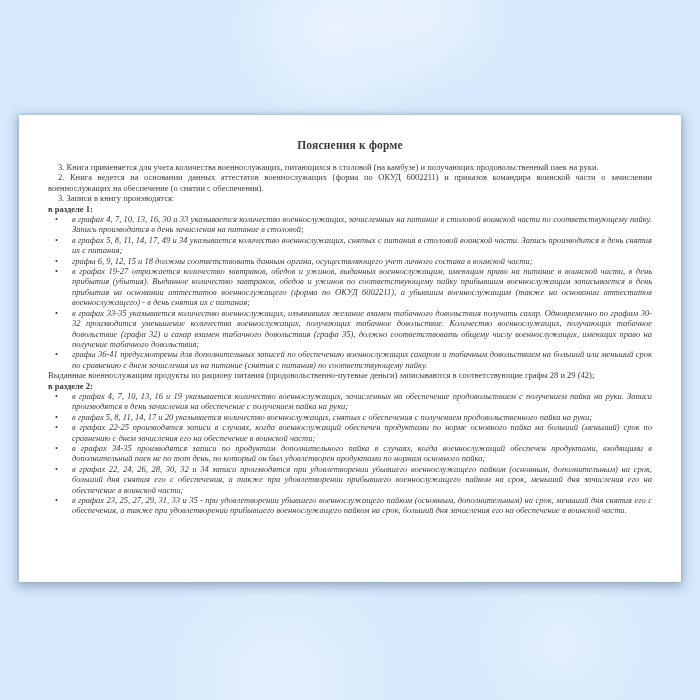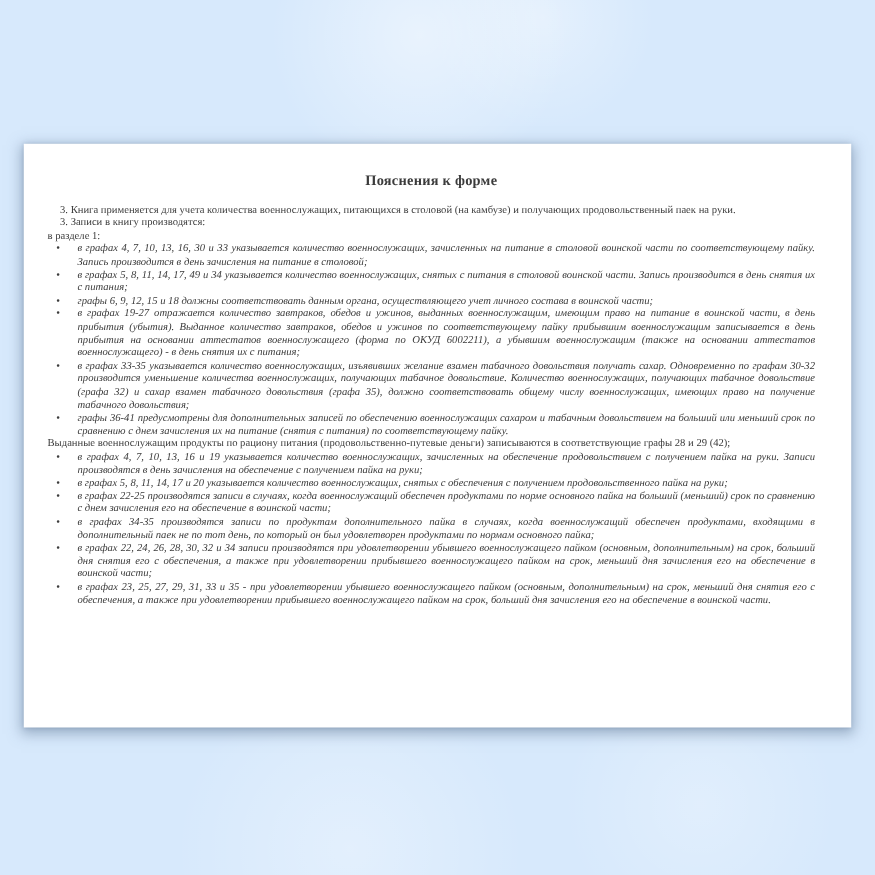--- a/index.html
+++ b/index.html
@@ -22,40 +22,40 @@
   }
   .doc-page {
     position: absolute;
     left: 19px;
     top: 115px;
     width: 662px;
     height: 467px;
     box-sizing: border-box;
     background: #ffffff;
     box-shadow: 0 3px 10px 2px rgba(95,120,150,0.50), 0 0 3px rgba(95,120,150,0.35);
-    padding: 24px 29px 20px 19px;
+    padding: 24px 29px 20px 29px;
     color: #3b3b3b;
   }
   .doc-title {
     margin: 0 0 11px 0;
     font-size: 11.5px;
     font-weight: bold;
     text-align: center;
     letter-spacing: 0.2px;
   }
   .doc-body {
     font-size: 8.5px;
     line-height: 10.4px;
     text-align: justify;
   }
   p { margin: 0; }
   .para { text-indent: 10px; }
   .flush { text-indent: 0; }
   .sec-heading {
-    font-weight: normal;
+    font-weight: bold;
     text-indent: 0;
   }
   ul.blist {
     margin: 0;
     padding: 0;
     list-style: none;
   }
   ul.blist li {
     display: flex;
     margin: 0;
@@ -73,20 +73,21 @@
   }
 </style>
 </head>
 <body>
 
 <div class="doc-page">
   <h1 class="doc-title">Пояснения к форме</h1>
 
   <div class="doc-body">
     <p class="para">3. Книга применяется для учета количества военнослужащих, питающихся в столовой (на камбузе) и получающих продовольственный паек на руки.</p>
+    <p class="para">2. Книга ведется на основании данных аттестатов военнослужащих (форма по ОКУД 6002211) и приказов командира воинской части о зачислении военнослужащих на обеспечение (о снятии с обеспечения).</p>
     <p class="para">3. Записи в книгу производятся:</p>
 
     <p class="sec-heading">в разделе 1:</p>
     <ul class="blist">
         <li>
         <span class="bullet-marker">•</span>
         <span class="bullet-text">в графах 4, 7, 10, 13, 16, 30 и 33 указывается количество военнослужащих, зачисленных на питание в столовой воинской части по соответствующему пайку. Запись производится в день зачисления на питание в столовой;</span>
       </li>
         <li>
         <span class="bullet-marker">•</span>
@@ -104,20 +105,21 @@
         <span class="bullet-marker">•</span>
         <span class="bullet-text">в графах 33-35 указывается количество военнослужащих, изъявивших желание взамен табачного довольствия получать сахар. Одновременно по графам 30-32 производится уменьшение количества военнослужащих, получающих табачное довольствие. Количество военнослужащих, получающих табачное довольствие (графа 32) и сахар взамен табачного довольствия (графа 35), должно соответствовать общему числу военнослужащих, имеющих право на получение табачного довольствия;</span>
       </li>
         <li>
         <span class="bullet-marker">•</span>
         <span class="bullet-text">графы 36-41 предусмотрены для дополнительных записей по обеспечению военнослужащих сахаром и табачным довольствием на больший или меньший срок по сравнению с днем зачисления их на питание (снятия с питания) по соответствующему пайку.</span>
       </li>
       </ul>
     <p class="flush">Выданные военнослужащим продукты по рациону питания (продовольственно-путевые деньги) записываются в соответствующие графы 28 и 29 (42);</p>
 
+    <p class="sec-heading">в разделе 2:</p>
     <ul class="blist">
         <li>
         <span class="bullet-marker">•</span>
         <span class="bullet-text">в графах 4, 7, 10, 13, 16 и 19 указывается количество военнослужащих, зачисленных на обеспечение продовольствием с получением пайка на руки. Записи производятся в день зачисления на обеспечение с получением пайка на руки;</span>
       </li>
         <li>
         <span class="bullet-marker">•</span>
         <span class="bullet-text">в графах 5, 8, 11, 14, 17 и 20 указывается количество военнослужащих, снятых с обеспечения с получением продовольственного пайка на руки;</span>
       </li>
         <li>

